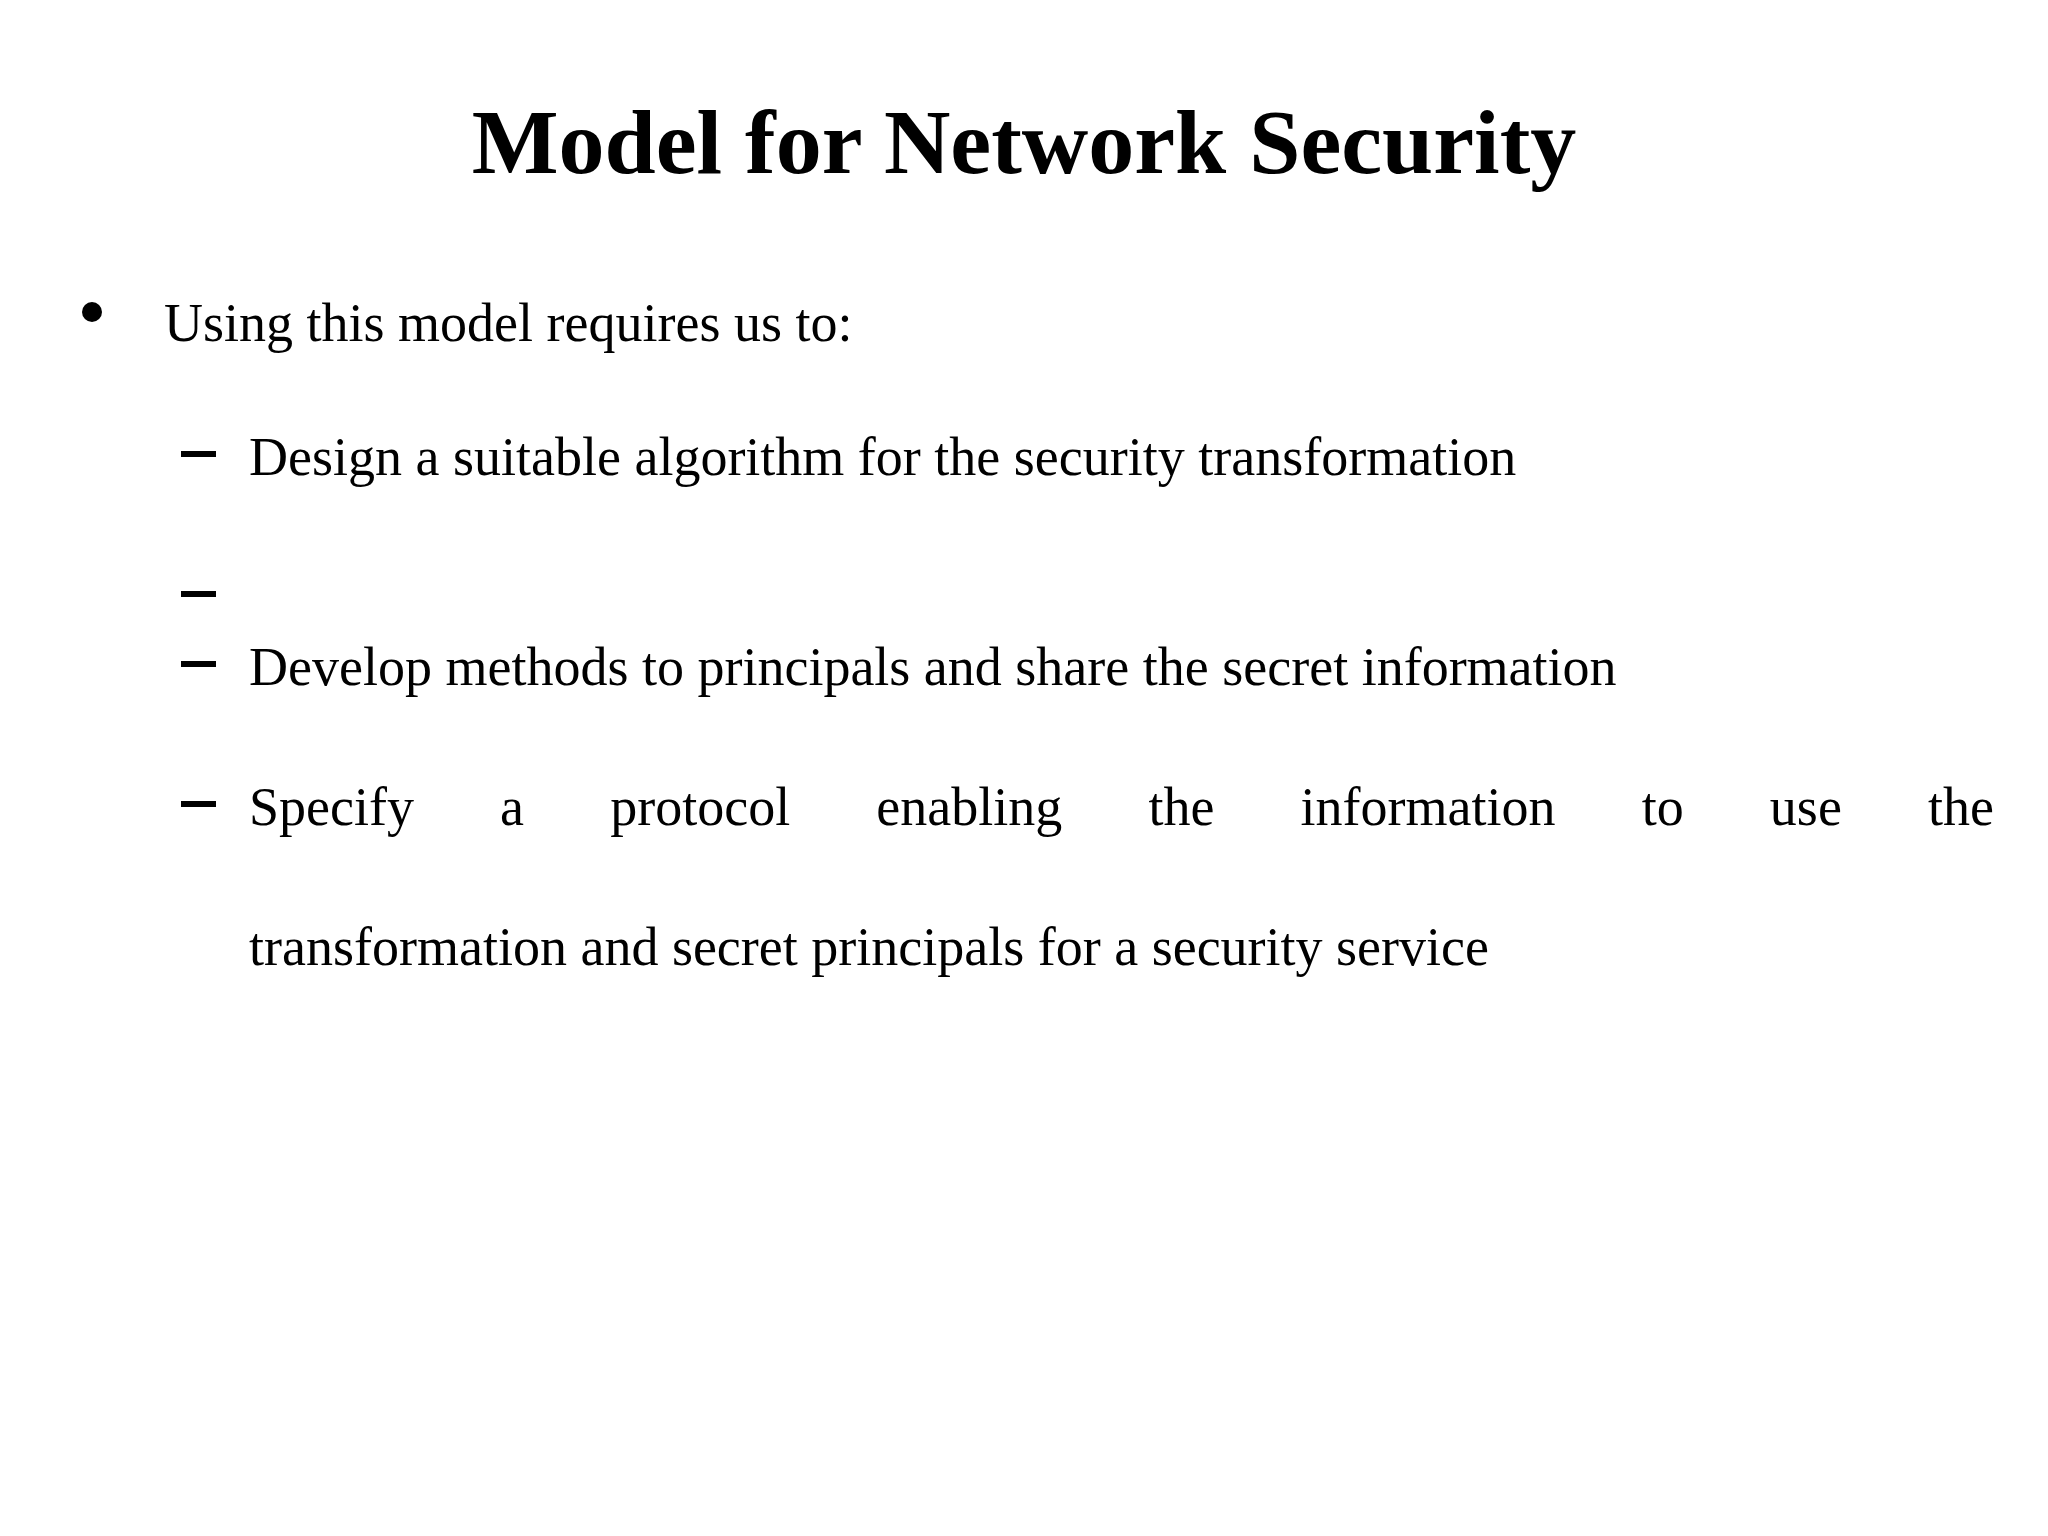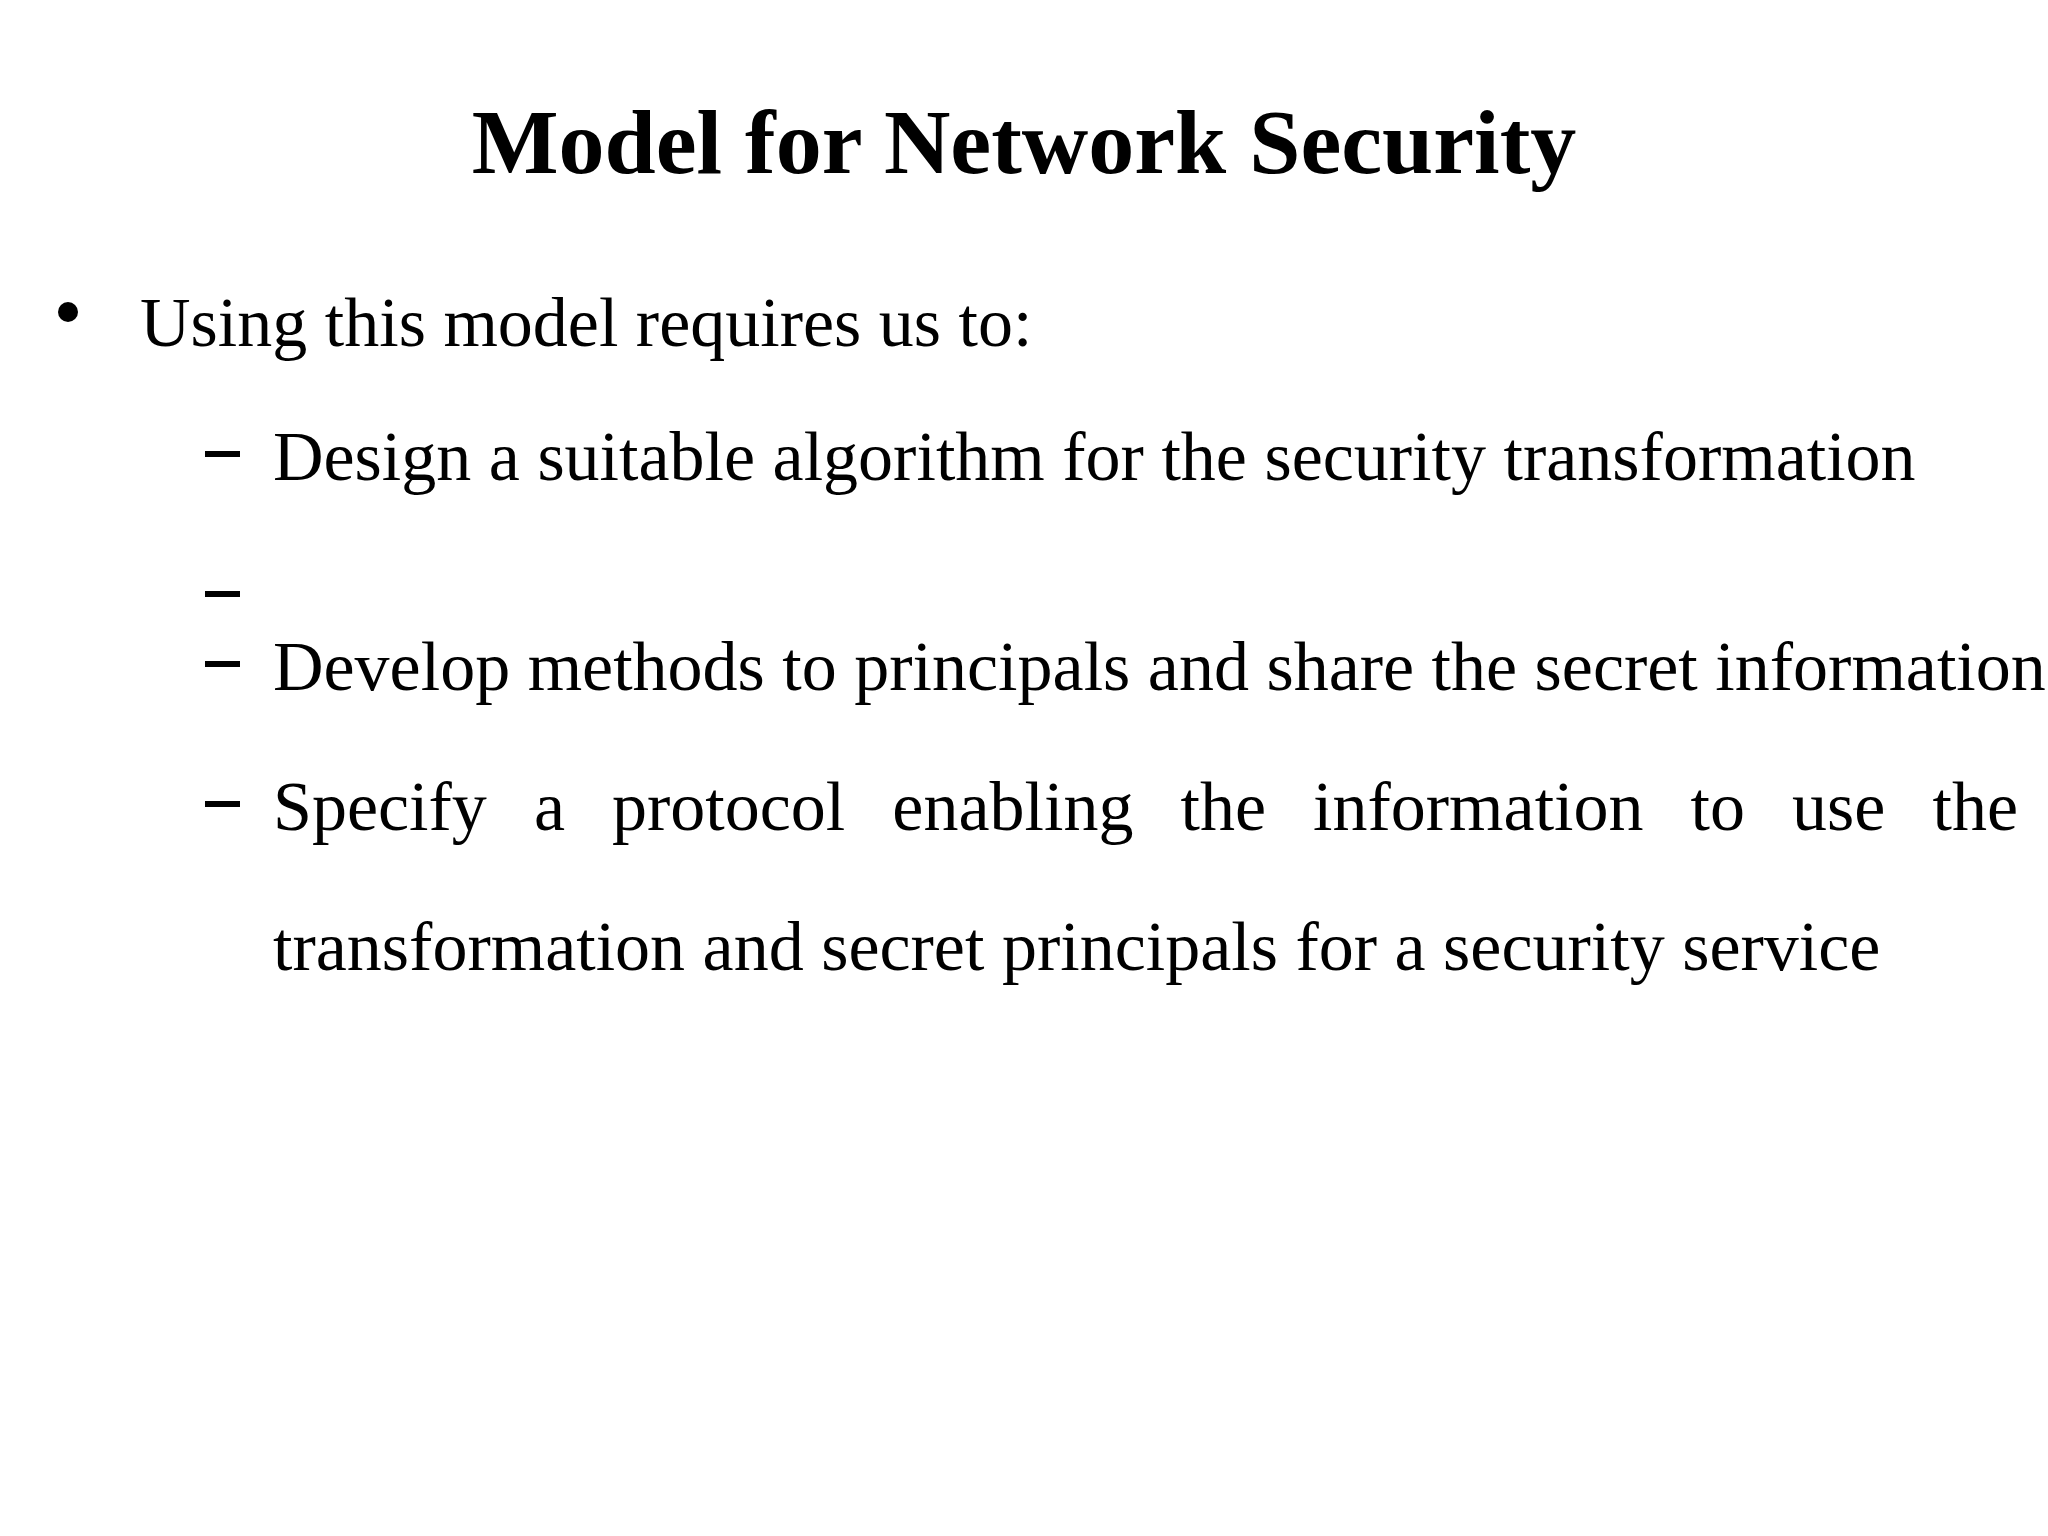--- a/index.html
+++ b/index.html
@@ -21,41 +21,41 @@
     padding-top: 90px;
     text-align: center;
     font-size: 92px;
     font-weight: bold;
     line-height: 1.15;
     letter-spacing: 0;
   }
   .bullet-row {
     display: flex;
     align-items: flex-start;
-    font-size: 70px;
+    font-size: 54px;
     line-height: 140px;
+    padding-left: 24px;
   }
   .level1 {
     margin-top: 57px;
   }
   .l1-marker-box {
     flex: 0 0 82px;
     margin-left: 58px;
   }
   .dot {
     display: block;
     width: 20px;
     height: 20px;
     border-radius: 50%;
     background: #000000;
     margin-top: 49px;
   }
   .sublist {
     margin-top: -6px;
-    margin-left: 48px;
   }
   .l2-marker-box {
     flex: 0 0 68px;
     margin-left: 157px;
   }
   .dash {
     display: block;
     width: 35px;
     height: 6px;
     background: #000000;

